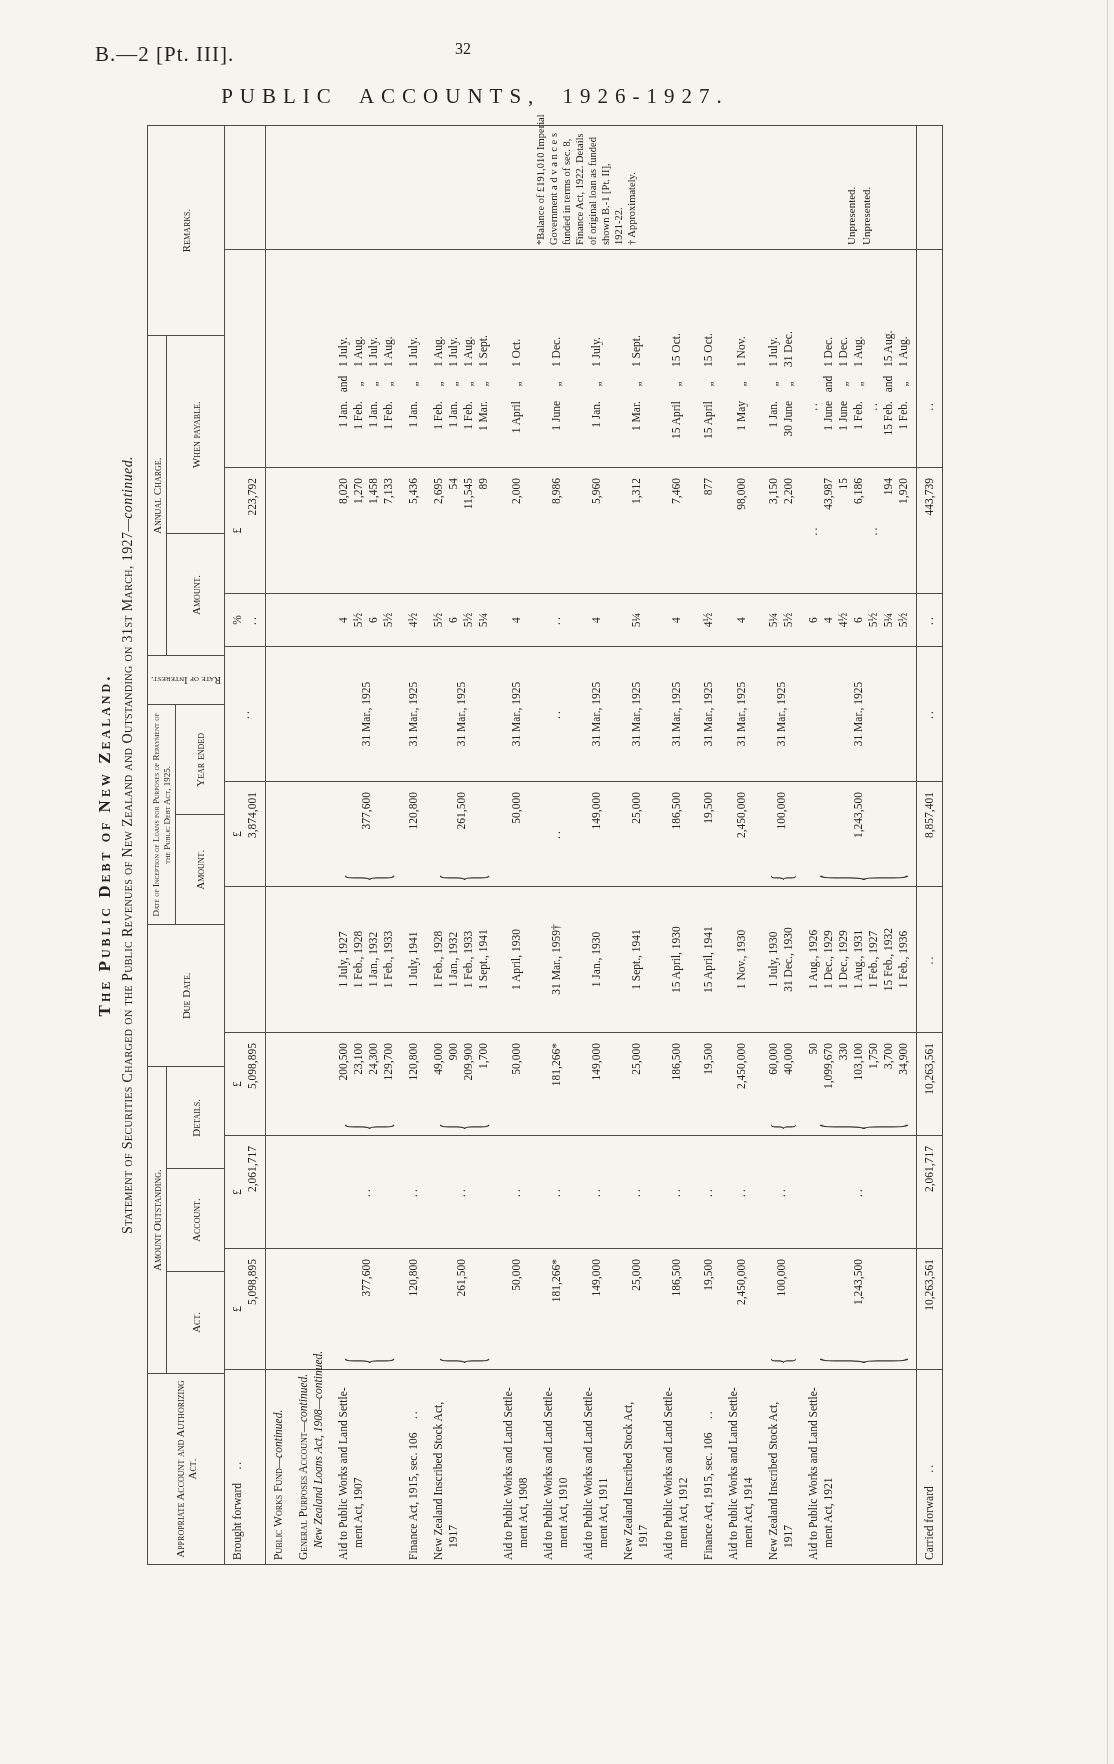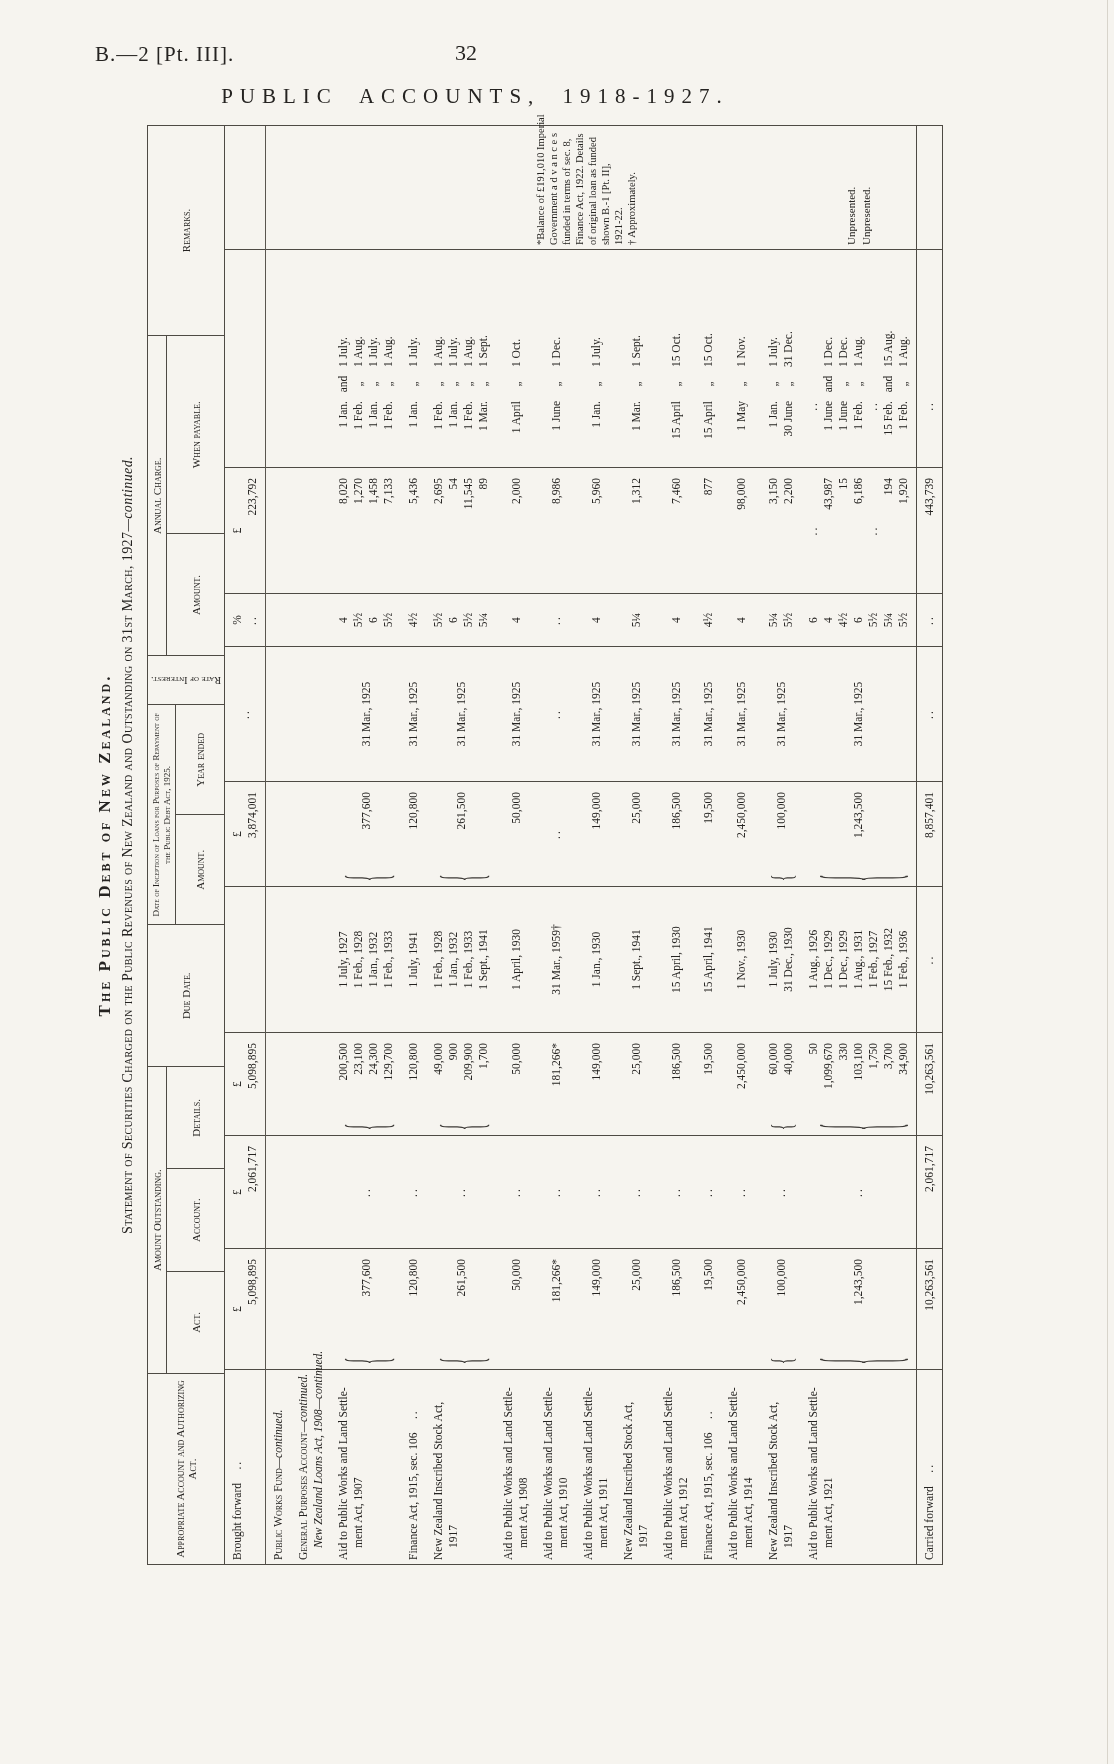--- a/index.html
+++ b/index.html
@@ -5,21 +5,21 @@
   html,body{margin:0;padding:0;}
   body{
     width:1114px;height:1764px;position:relative;overflow:hidden;
     background:#f6f4ef;color:#252321;
     font-family:"Liberation Serif","DejaVu Serif",serif;
   }
   .pageedge{position:absolute;top:0;right:6px;width:1px;height:100%;background:#d8d4cb;}
   
   .pagehead{position:absolute;left:0;top:0;width:100%;height:120px;}
   .docref{position:absolute;left:95px;top:42px;font-size:21px;letter-spacing:1px;}
-  .pageno{position:absolute;left:455px;top:40px;font-size:22px;}
+  .pageno{position:absolute;left:455px;top:40px;font-size:16px;}
   .pubacc{position:absolute;left:0;top:84px;width:950px;text-align:center;
           font-size:21px;letter-spacing:7px;word-spacing:10px;}
   
   .rot{
     position:absolute;left:95px;top:1565px;width:1440px;height:905px;
     transform:rotate(-90deg);transform-origin:0 0;
   }
   .bigtitle{width:100%;text-align:center;font-size:17px;font-weight:bold;
             font-variant:small-caps;letter-spacing:3px;line-height:20px;}
   .subtitle{width:100%;text-align:center;font-size:14px;font-variant:small-caps;
@@ -78,21 +78,21 @@
   .dots{letter-spacing:2px;}
 </style>
 </head>
 <body>
 
 <div class="pageedge"></div>
 
 <div class="pagehead">
   <div class="docref">B.—2 [Pt. III].</div>
   <div class="pageno">32</div>
-  <div class="pubacc">PUBLIC ACCOUNTS, 1918-1927.</div>
+  <div class="pubacc">PUBLIC ACCOUNTS, 1926-1927.</div>
 </div>
 
 <div class="rot">
   <div class="bigtitle">The Public Debt of New Zealand.</div>
   <div class="subtitle"><span>Statement of Securities Charged on the Public Revenues of New Zealand and Outstanding on 31st March, 1927</span><i>—continued.</i></div>
 
   <div class="tbl">
     <div class="hdr">
       <div class="hc w-label">Appropriate Account and Authorizing Act.</div>
       <div class="hgroup" style="width:313px">

